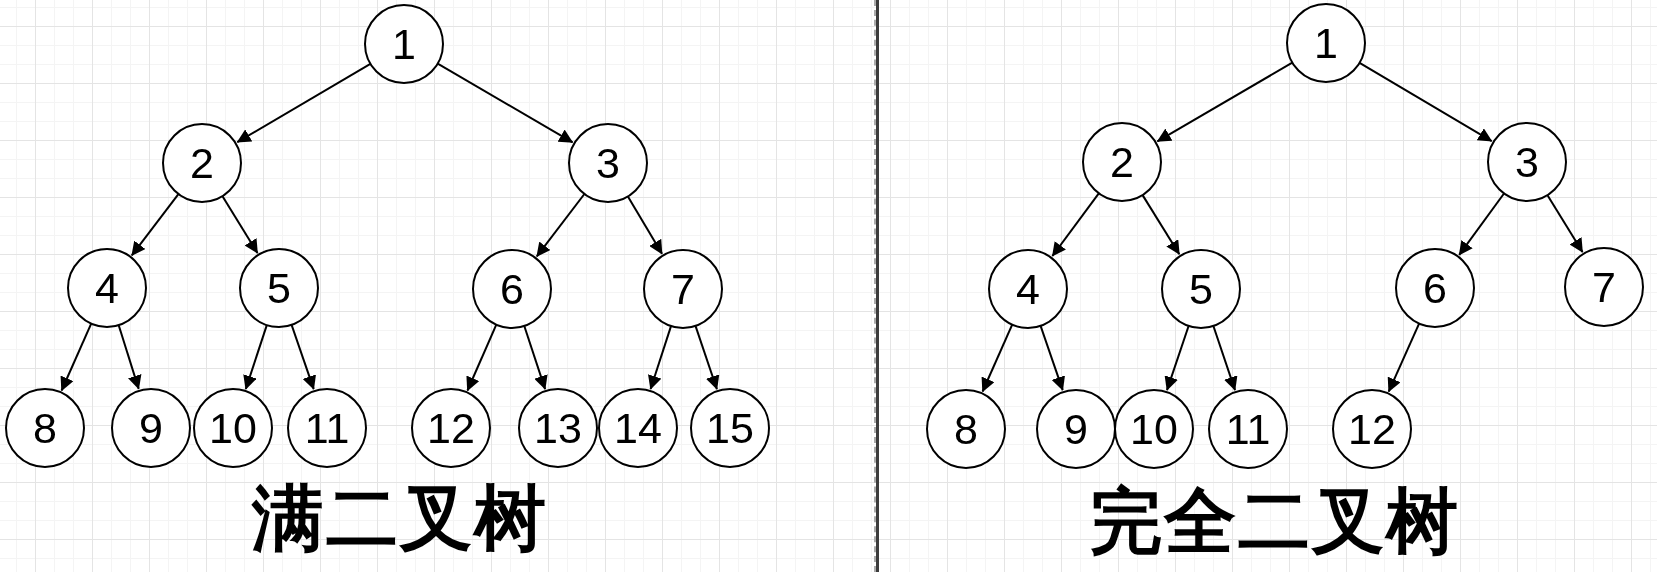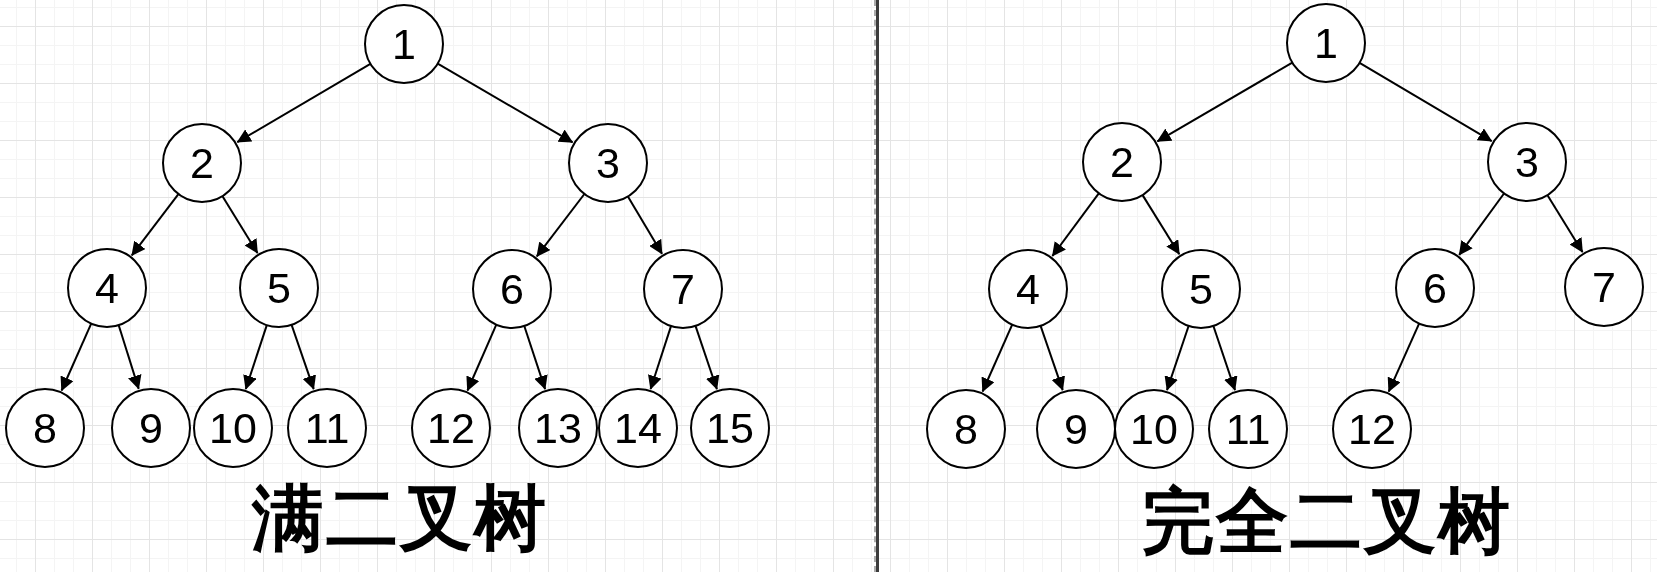--- a/index.html
+++ b/index.html
@@ -24,21 +24,21 @@
     font-size:43px;fill:#000000;text-anchor:middle;
     font-family:"Liberation Sans",sans-serif;
   }
   .tree-label{
     position:absolute;transform:translate(-50%,-50%);
     font-weight:900;font-size:72px;line-height:1;color:#000000;
     letter-spacing:2px;white-space:nowrap;
     font-family:"Liberation Sans",sans-serif;
   }
   .tree-label.left{left:400px;top:518px;text-align:right;}
-  .tree-label.right{left:1327px;top:521px;}
+  .tree-label.right{left:1275px;top:521px;}
   .divider{
     position:absolute;top:0;bottom:0;left:874px;width:0;
     border-left:2px dashed #ababab;border-right:3px solid #3c3c3c;
   }
 </style>
 </head>
 <body>
 
 <div class="grid-layer"></div>
 

